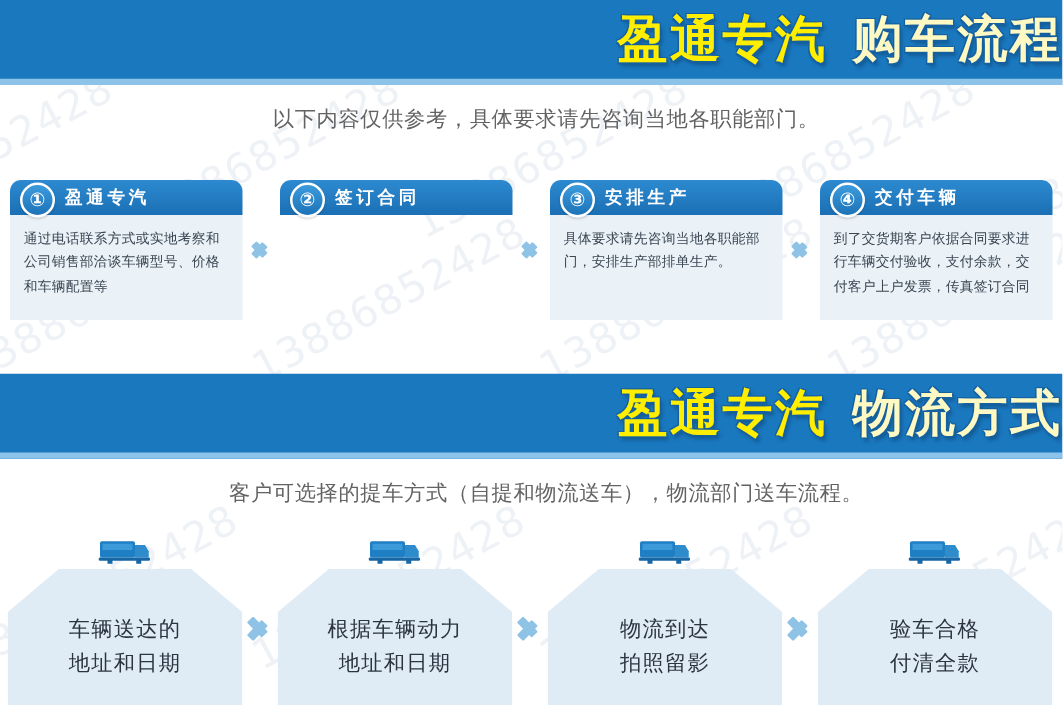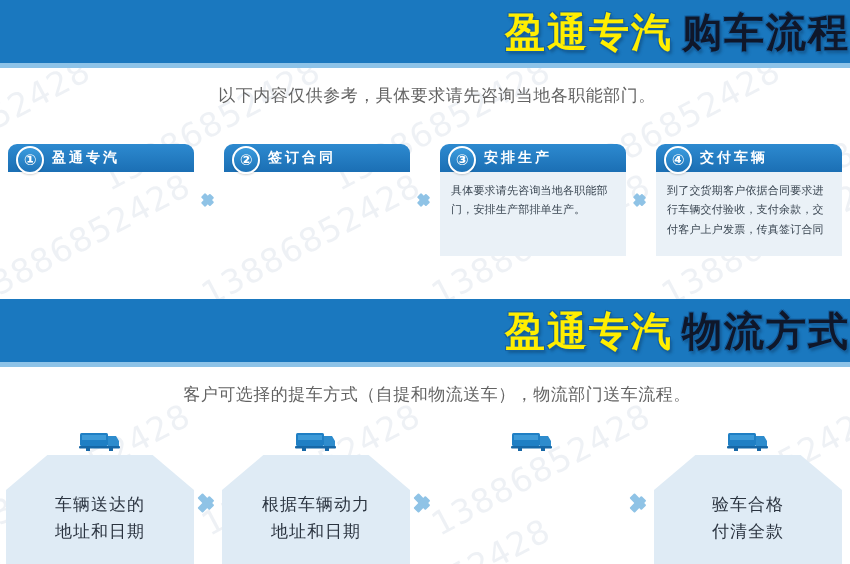--- a/index.html
+++ b/index.html
@@ -76,22 +76,22 @@
     font-family: "DejaVu Sans", "Liberation Sans", sans-serif;
   }
   .banner-brand {
     color: #ffee00;
     text-shadow:
       -1px -1px 0 #1560a0, 1px -1px 0 #1560a0,
       -1px 1px 0 #1560a0, 1px 1px 0 #1560a0,
       2px 3px 3px rgba(10,55,95,0.45);
   }
   .banner-rest {
-    color: #0f172a;
-    margin-left: 9px;
+    color: #fef9c3;
+    margin-left: 20px;
     text-shadow:
       -1px -1px 0 #1560a0, 1px -1px 0 #1560a0,
       -1px 1px 0 #1560a0, 1px 1px 0 #1560a0,
       2px 3px 3px rgba(10,55,95,0.45);
   }
 
   #banner-1 { top: 0; height: 68px; }
   #banner-2 { top: 299px; height: 68px; }
 
   
@@ -310,20 +310,21 @@
 
   <div class="subtitle" id="subtitle-1">以下内容仅供参考，具体要求请先咨询当地各职能部门。</div>
 
   <div class="steps-row">
 
     <div class="step-card">
       <div class="step-header">
         <div class="step-badge">①</div>
         <div class="step-title">盈通专汽</div>
       </div>
+      <div class="step-body">通过电话联系方式或实地考察和公司销售部洽谈车辆型号、价格和车辆配置等</div>
     </div>
 
     <div class="step-arrow">
       <span class="chev"></span>
     </div>
 
     <div class="step-card">
       <div class="step-header">
         <div class="step-badge">②</div>
         <div class="step-title">签订合同</div>
@@ -413,20 +414,24 @@
       <span class="truck">
         <svg viewBox="0 0 46 23" width="46" height="23" aria-hidden="true">
           <rect x="3" y="3" width="28" height="13" rx="1.5" fill="#1f7fc4"></rect>
           <rect x="5" y="5" width="24" height="5" fill="#3d9ad8"></rect>
           <path d="M31 6 L39 6 L42 11 L42 16 L31 16 Z" fill="#2e8ccd"></path>
           <rect x="2" y="16" width="41" height="2.5" rx="1" fill="#1667a6"></rect>
           <rect x="9" y="18" width="4" height="3" fill="#1667a6"></rect>
           <rect x="32" y="18" width="4" height="3" fill="#1667a6"></rect>
         </svg>
       </span>
+      <div class="logi-shape">
+        <div class="logi-line">物流到达</div>
+        <div class="logi-line">拍照留影</div>
+      </div>
     </div>
 
     <div class="logi-arrow">
       <span class="chev-lg"></span>
     </div>
 
     <div class="logi-item">
       <span class="truck">
         <svg viewBox="0 0 46 23" width="46" height="23" aria-hidden="true">
           <rect x="3" y="3" width="28" height="13" rx="1.5" fill="#1f7fc4"></rect>

